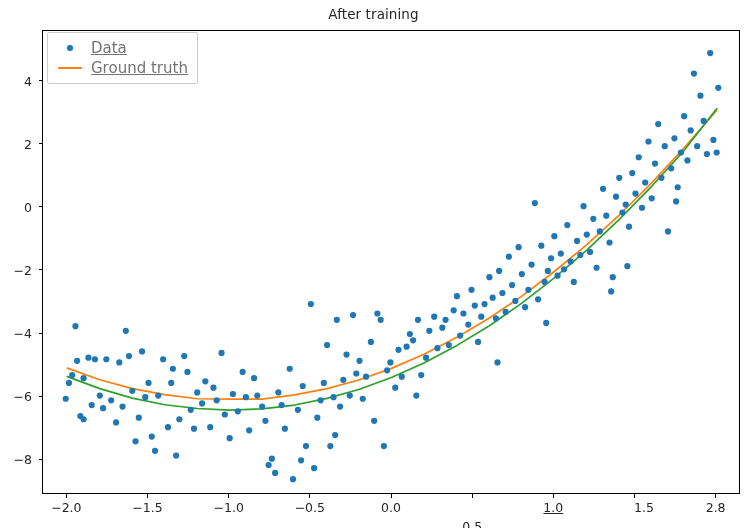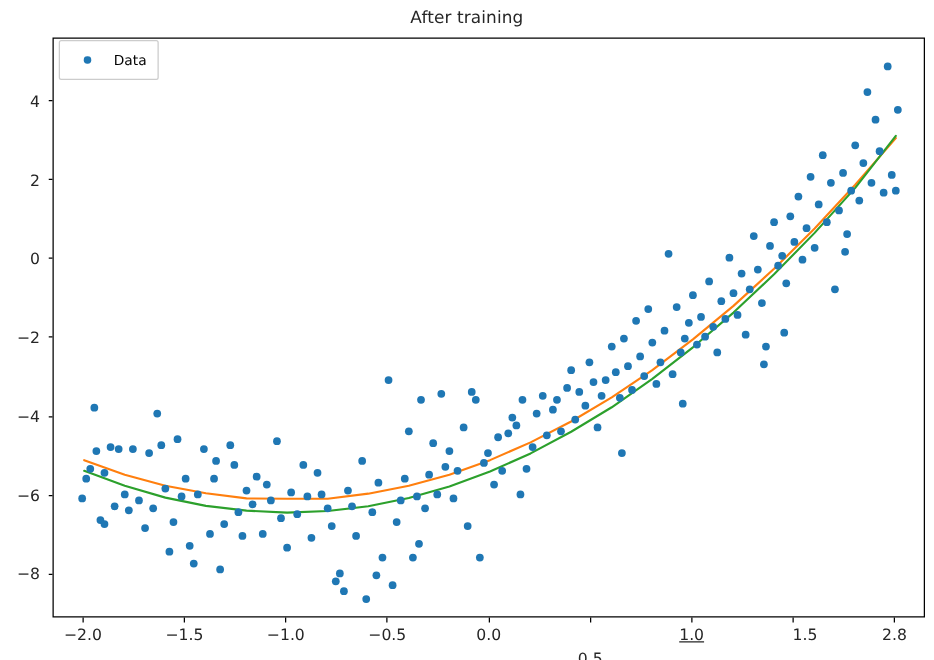--- a/index.html
+++ b/index.html
@@ -26,21 +26,21 @@
   .xtick-mark{position:absolute;width:1.1px;height:3.5px;background:#000;top:494px;}
   #legend{
     position:absolute;left:47px;top:32px;
     background:#ffffff;border:0.9px solid #cccccc;border-radius:2px;
     padding:5px 9px 5px 7px;box-sizing:border-box;
   }
   .legend-row{display:flex;align-items:center;height:20px;}
   .legend-key{width:30px;display:flex;align-items:center;justify-content:center;}
   .legend-swatch-line{width:24px;height:2.2px;border-radius:1px;}
   .legend-swatch-dot{width:5.6px;height:5.6px;border-radius:50%;}
-  .legend-text{font-size:11px;color:#000000;margin-left:6px;white-space:nowrap;}
+  .legend-text{font-size:15px;color:#737373;margin-left:6px;white-space:nowrap;text-decoration:underline;}
 </style>
 </head>
 <body>
 
 <div id="figure">
 
   <div id="title">After training</div>
 
   <div id="axes">
     <svg id="plotsvg" viewBox="0 0 698 464" preserveAspectRatio="none">
@@ -290,15 +290,21 @@
       <div class="xtick-label" style="left: 715.651px;">2.8</div>
     </div>
 
   <div id="legend">
     <div class="legend-row">
       <span class="legend-key">
         <span class="legend-swatch-dot" style="background:#1f77b4"></span>
       </span>
       <span class="legend-text">Data</span>
     </div>
+    <div class="legend-row">
+      <span class="legend-key">
+        <span class="legend-swatch-line" style="background:#ff7f0e"></span>
+      </span>
+      <span class="legend-text">Ground truth</span>
+    </div>
   </div>
 
 </div>
 
 </body></html>

